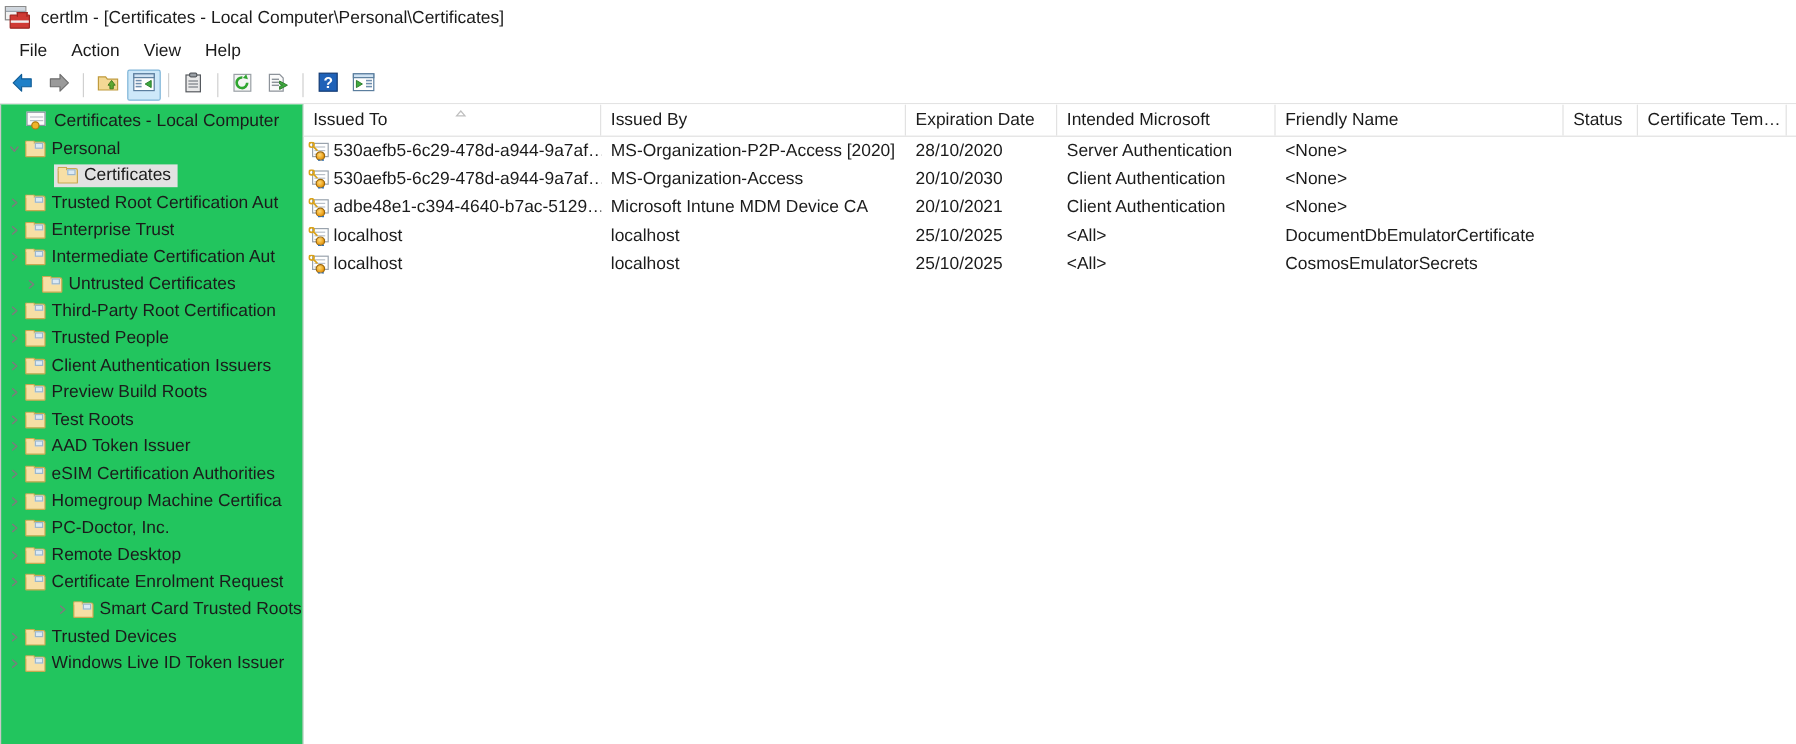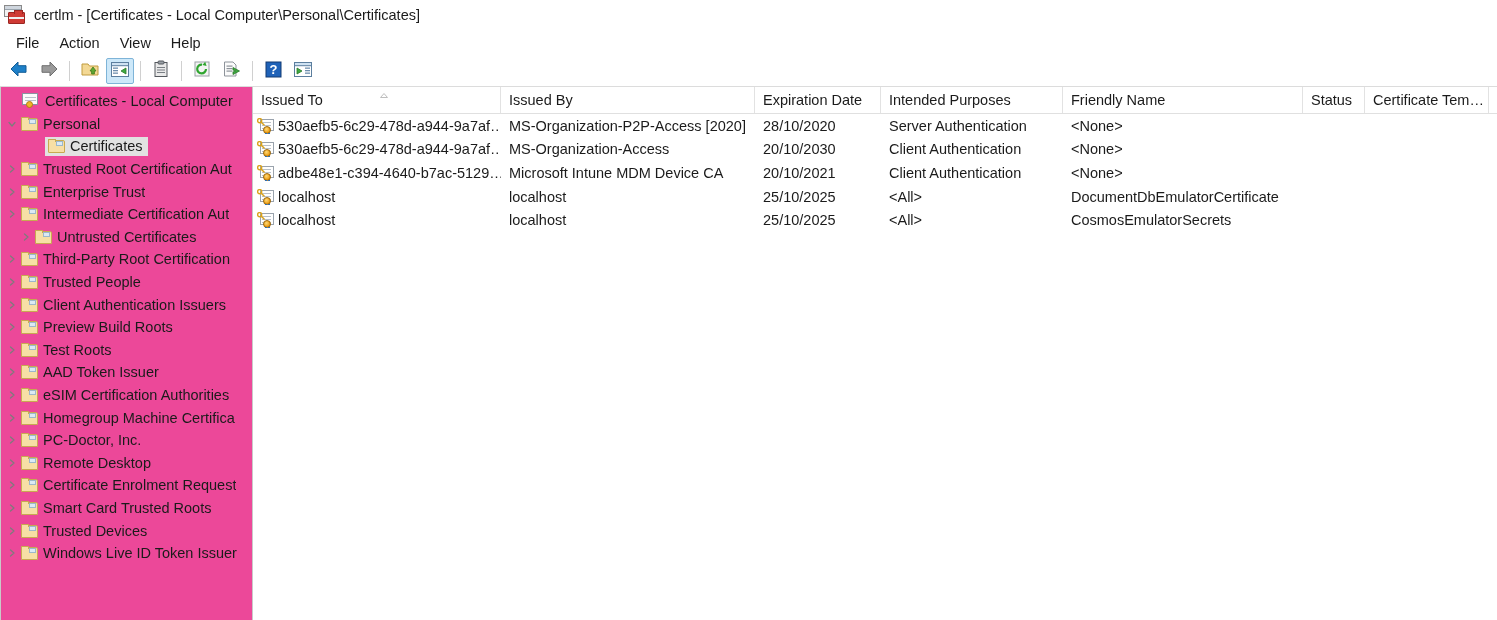--- a/index.html
+++ b/index.html
@@ -113,21 +113,21 @@
     height: calc(620px - 30px - 26px - 31px);
     background: #ffffff;
   }
   #tree-pane {
     width: 253px;
     flex: 0 0 253px;
     border-right: 1px solid #c9c9c9;
     border-left: 1px solid #c9c9c9;
     overflow: hidden;
     position: relative;
-    background: #ec4899;
+    background: #22c55e;
   }
   #tree-inner { padding-top: 3px; }
   .tree-row {
     height: 22.6px;
     display: flex;
     align-items: center;
     white-space: nowrap;
     cursor: default;
     padding-left: 2px;
   }
@@ -669,21 +669,21 @@
             </span>
             <span style="display: inline-flex; align-items: center;">
               <span class="folder-icon">
                 <span class="f-back"></span>
                 <span class="f-tab"></span>
                 <span class="f-paper"></span>
               </span>
               <span class="tree-label">Certificate Enrolment Request</span>
             </span>
           </div>
-          <div class="tree-row" style="padding-left: 2px;">
+          <div class="tree-row" style="padding-left: 2px; margin-left: 40px;">
             <span class="twisty">
               <svg width="10" height="10" viewBox="0 0 10 10">
                 <path d="M3.5 2 L7 5 L3.5 8" fill="none" stroke="#7c7c7c" stroke-width="1.2" stroke-linecap="round" stroke-linejoin="round"></path>
               </svg>
             </span>
             <span style="display: inline-flex; align-items: center;">
               <span class="folder-icon">
                 <span class="f-back"></span>
                 <span class="f-tab"></span>
                 <span class="f-paper"></span>
@@ -733,21 +733,21 @@
               <path d="M5 1.5 L8.5 5.5 L1.5 5.5 Z" fill="none" stroke="#8a8a8a" stroke-width="1"></path>
             </svg></span>
         </div>
         <div class="col-head" style="width: 254px;">
           <span>Issued By</span>
         </div>
         <div class="col-head" style="width: 126px;">
           <span>Expiration Date</span>
         </div>
         <div class="col-head" style="width: 182px;">
-          <span>Intended Purposes</span>
+          <span>Intended Microsoft</span>
         </div>
         <div class="col-head" style="width: 240px;">
           <span>Friendly Name</span>
         </div>
         <div class="col-head" style="width: 62px;">
           <span>Status</span>
         </div>
         <div class="col-head" style="width: 124px;">
           <span>Certificate Tem…</span>
         </div>

